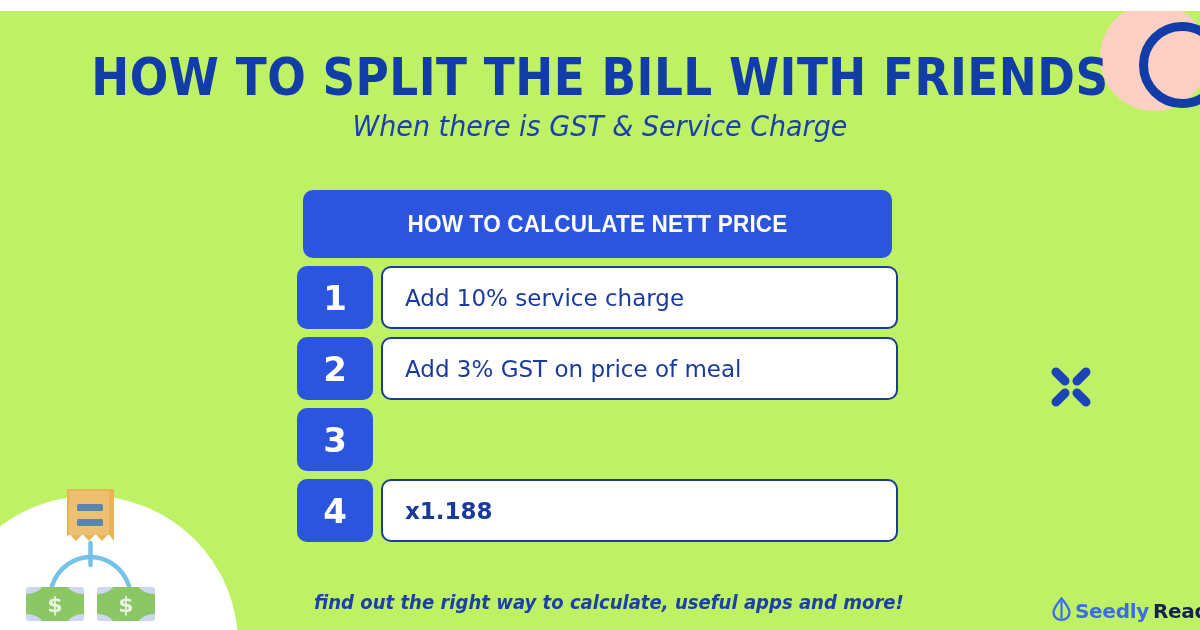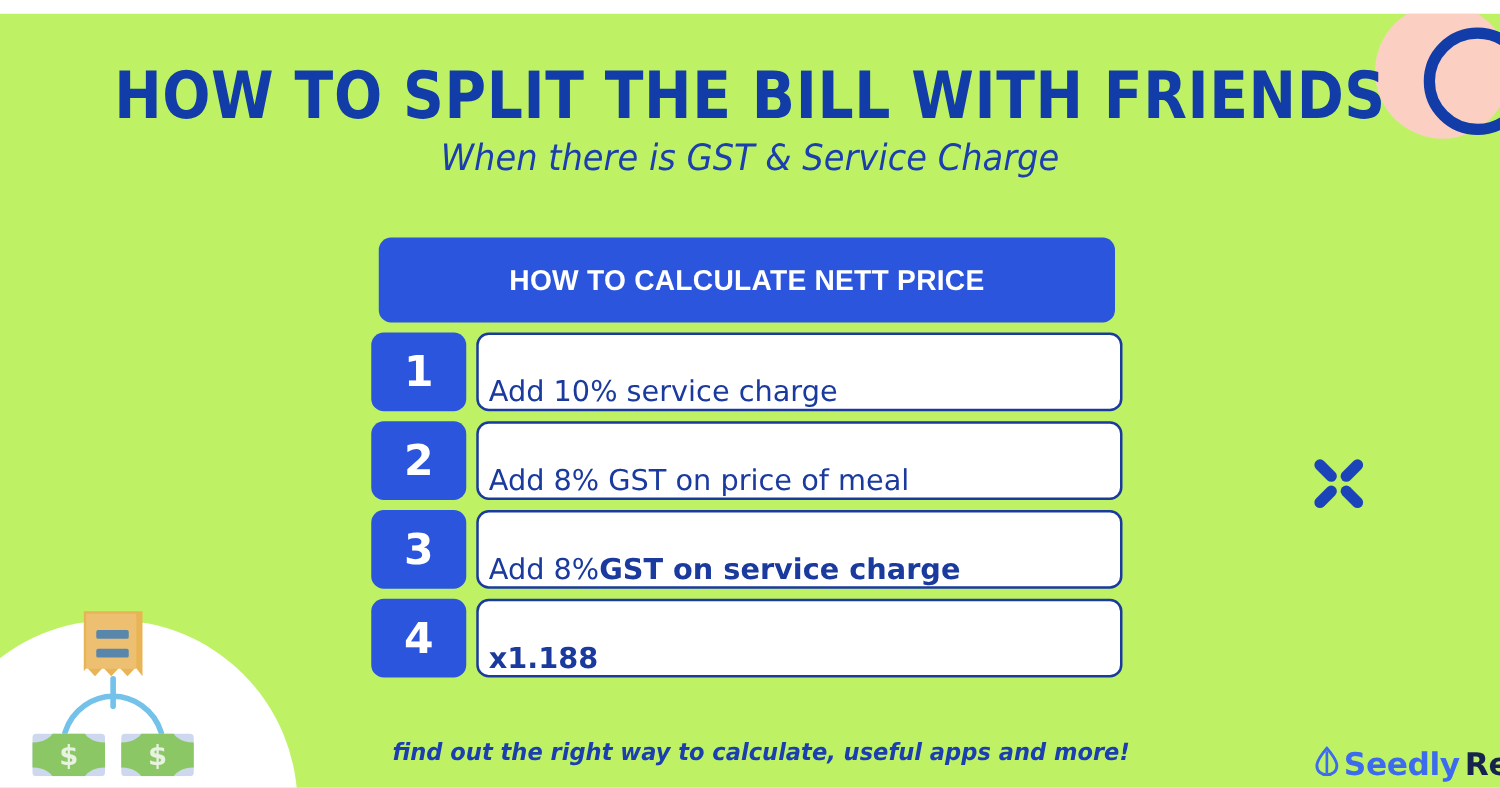--- a/index.html
+++ b/index.html
@@ -129,22 +129,22 @@
     font-family: "DejaVu Sans", sans-serif;
   }
   .row-box {
     flex: 1;
     margin-left: 8px;
     border-radius: 10px;
     background: #ffffff;
     border: 2.5px solid #1a3a9e;
     box-sizing: border-box;
     display: flex;
-    align-items: flex-end;
-    padding-left: 8px;
+    align-items: center;
+    padding-left: 22px;
     color: #1a3a9e;
     font-size: 23px;
     font-family: "DejaVu Sans", sans-serif;
   }
   .row-box .seg-plain { font-weight: normal; }
   .row-box .seg-bold { font-weight: bold; }
 
   .footer-note {
     position: absolute;
     left: 299px;
@@ -163,21 +163,21 @@
   
   .logo {
     position: absolute;
     left: 1052px;
     top: 586px;
     display: flex;
     align-items: center;
     gap: 4px;
   }
   .logo-text {
-    font-size: 25px;
+    font-size: 20px;
     font-weight: bold;
     letter-spacing: -0.3px;
     font-family: "DejaVu Sans", sans-serif;
   }
   .logo-seedly { color: #3d6bf0; }
   .logo-reads { color: #16244d; }
 
   
   .illo {
     position: absolute;
@@ -216,29 +216,25 @@
     <div id="steps-container">
         <div class="row">
           <div class="row-badge">1</div>
           <div class="row-box">
             <span class="seg-plain">Add 10% service charge</span>
           </div>
         </div>
         <div class="row">
           <div class="row-badge">2</div>
           <div class="row-box">
-            <span class="seg-plain">Add 8% GST on price of meal</span>
+            <span class="seg-plain">Add 3% GST on price of meal</span>
           </div>
         </div>
         <div class="row">
           <div class="row-badge">3</div>
-          <div class="row-box">
-            <span class="seg-plain">Add 8% </span>
-            <span class="seg-bold">GST on service charge</span>
-          </div>
         </div>
         <div class="row">
           <div class="row-badge">4</div>
           <div class="row-box">
             <span class="seg-bold">x1.188</span>
           </div>
         </div>
       </div>
   </div>
 

